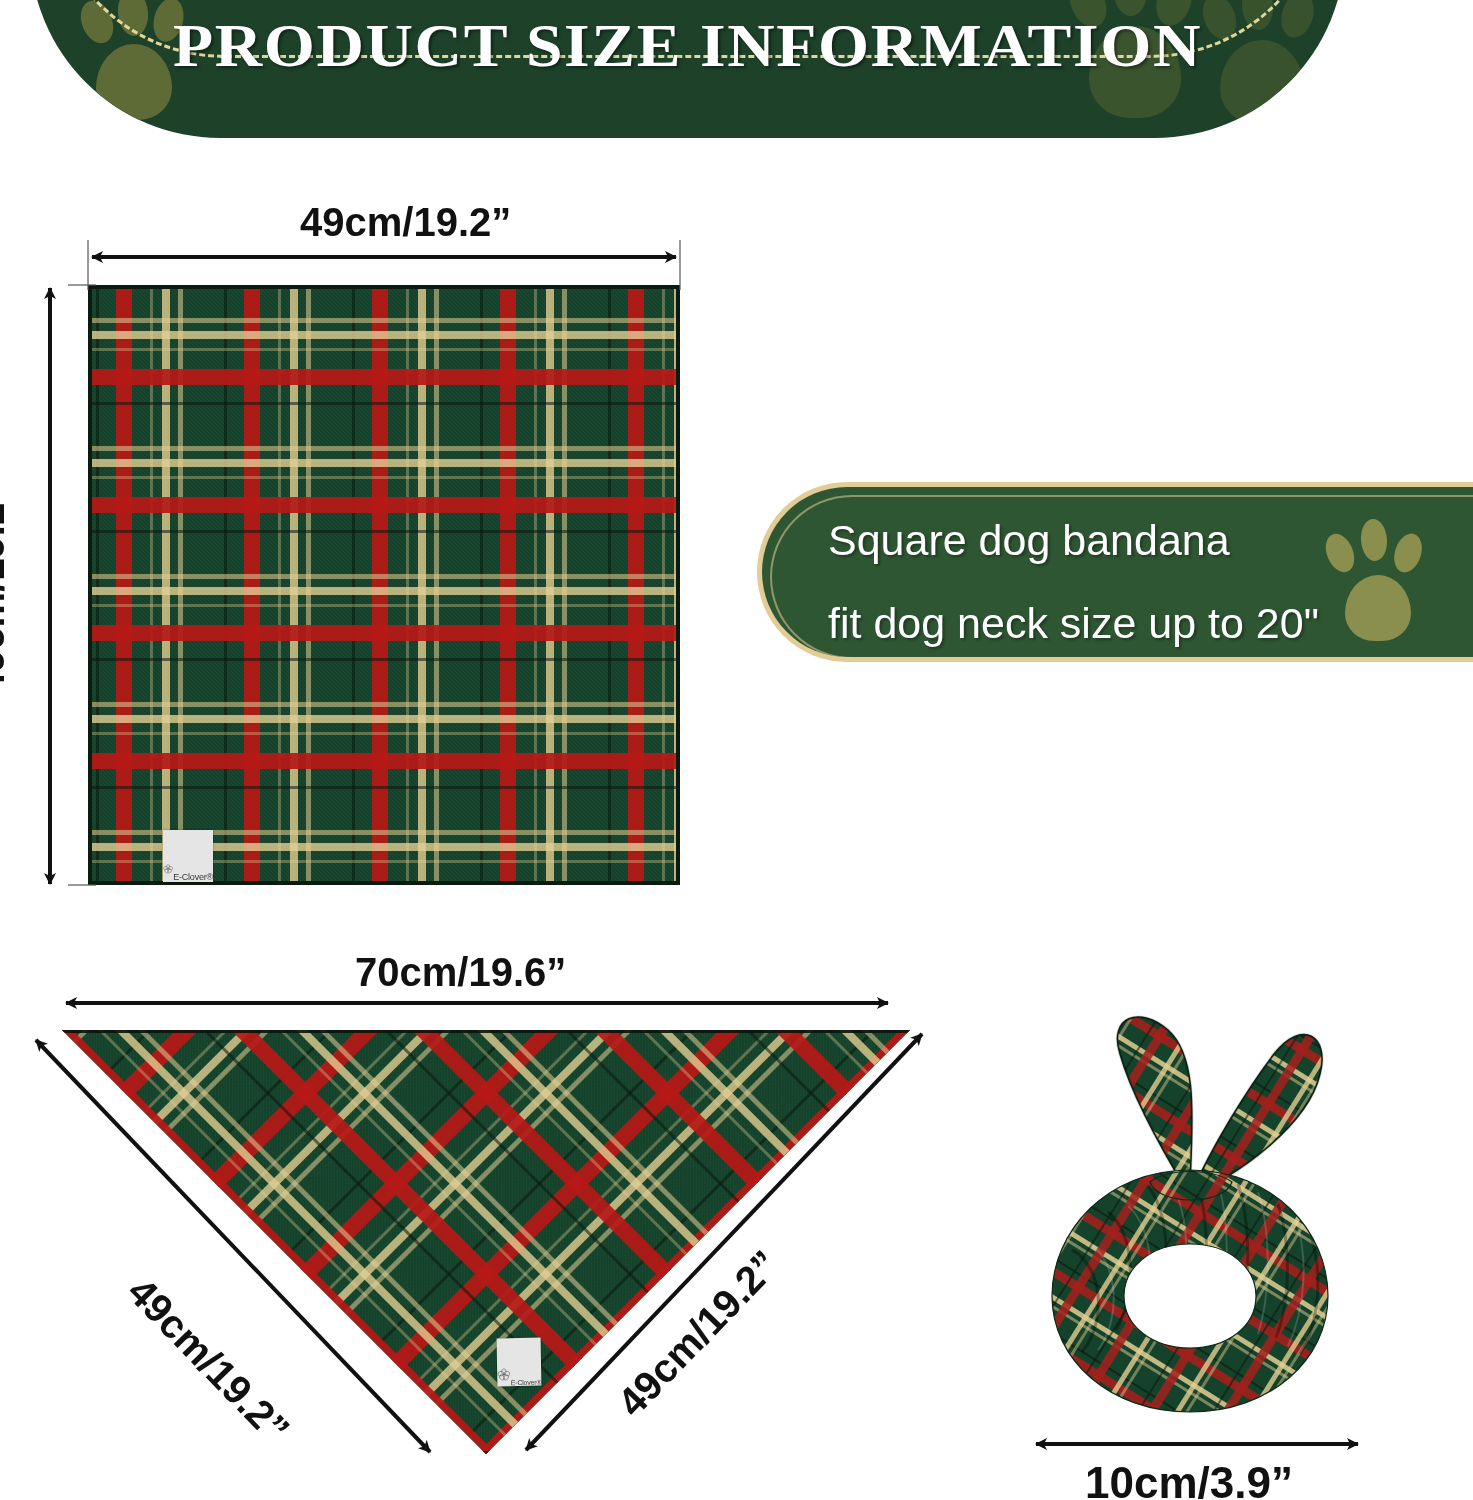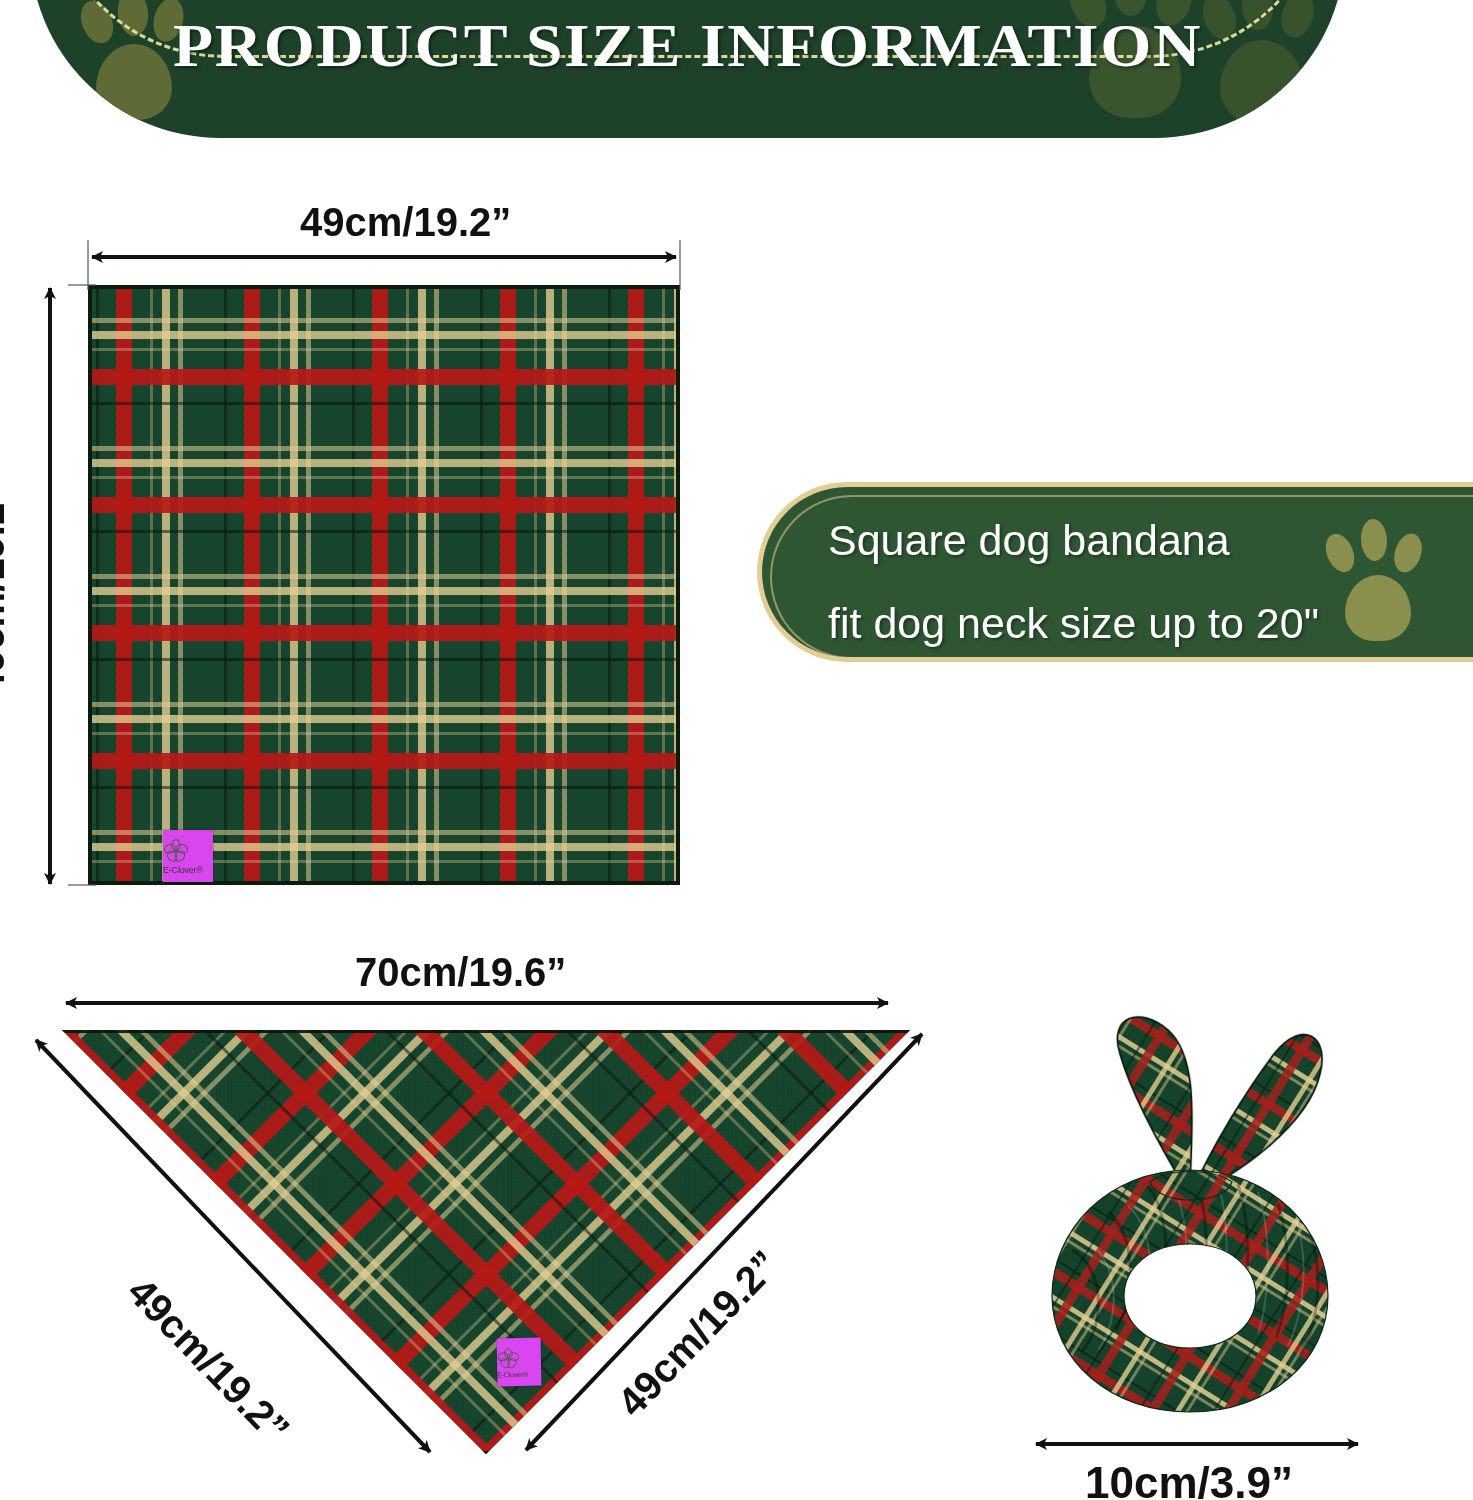--- a/index.html
+++ b/index.html
@@ -153,24 +153,24 @@
     width: 848px;
     height: 424px;
     clip-path: polygon(0% 0%, 100% 0%, 50% 100%);
     box-shadow: inset 0 0 0 3px rgba(10,20,12,0.9);
     pointer-events: none;
   }
 
   
   .brand-tag {
     position: absolute;
-    background: #d946ef;
+    background: #e5e5e5;
     display: flex;
-    flex-direction: column;
-    align-items: flex-start;
+    flex-direction: row;
+    align-items: flex-end;
     justify-content: center;
     box-shadow: 0 0 2px rgba(0,0,0,0.4);
   }
   .brand-tag .tag-label {
     font-size: 9px;
     color: #3a3a3a;
     font-family: "Liberation Sans", sans-serif;
     letter-spacing: -0.2px;
     white-space: nowrap;
     margin-top: 1px;

